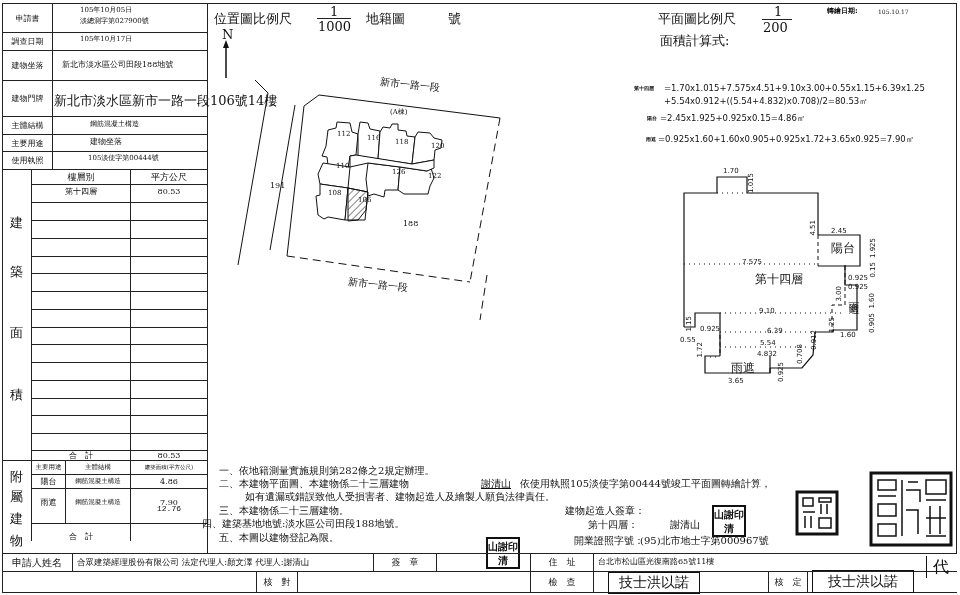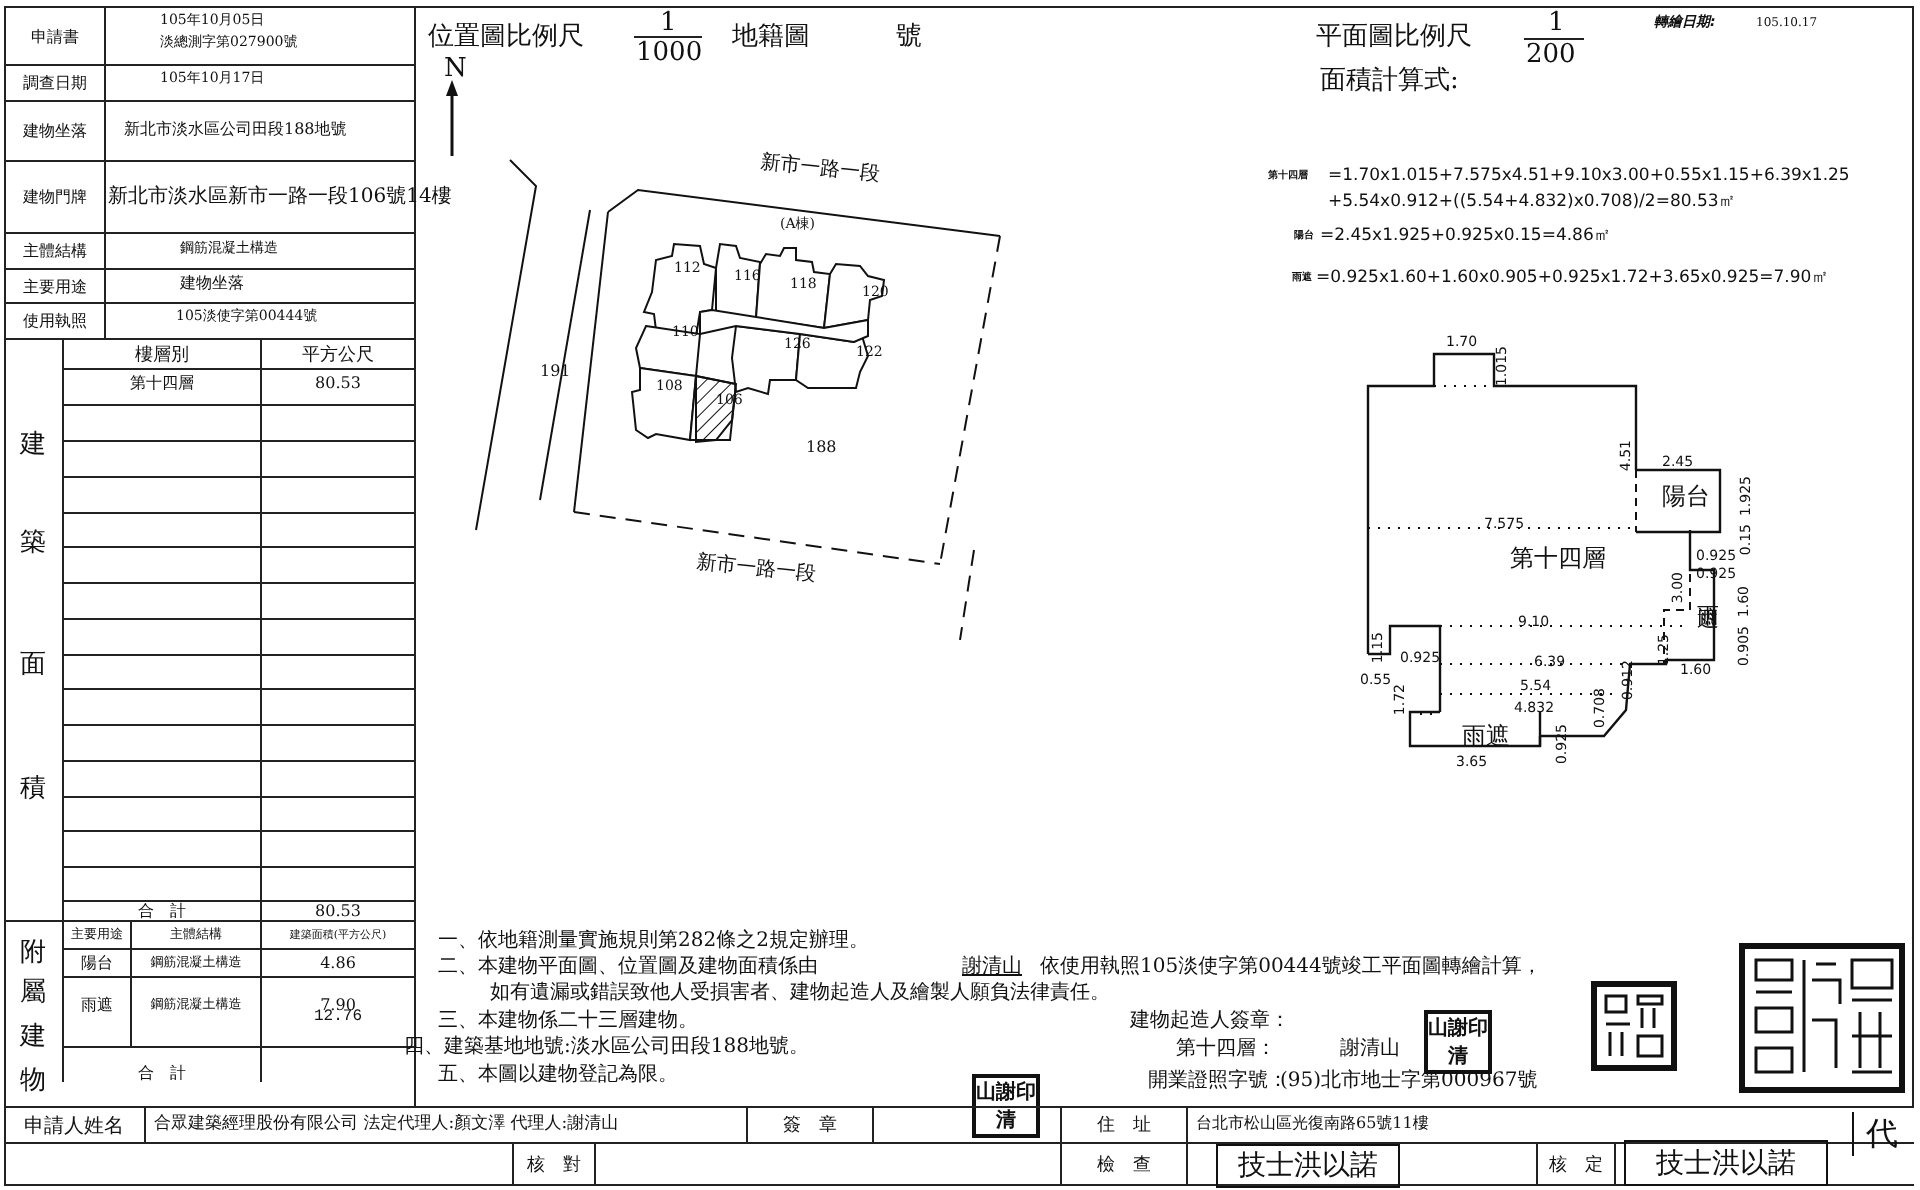--- a/index.html
+++ b/index.html
@@ -40,21 +40,21 @@
   <div class="t xs" style="left:80px;top:7px;">105年10月05日</div>
   <div class="t xs" style="left:80px;top:18px;">淡總測字第027900號</div>
 
   <div class="cell" style="left:3px;top:33px;width:49px;height:17px;">調查日期</div>
   <div class="t xs" style="left:80px;top:36px;">105年10月17日</div>
 
   <div class="cell" style="left:3px;top:51px;width:49px;height:29px;">建物坐落</div>
   <div class="t sm" style="left:62px;top:61px;">新北市淡水區公司田段188地號</div>
 
   <div class="cell" style="left:3px;top:81px;width:49px;height:35px;">建物門牌</div>
-  <div class="t sm" style="left:54px;top:94px;font-size:10px;">新北市淡水區新市一路一段106號14樓</div>
+  <div class="t sm" style="left:54px;top:94px;font-size:13px;">新北市淡水區新市一路一段106號14樓</div>
 
   <div class="cell" style="left:3px;top:117px;width:49px;height:17px;">主體結構</div>
   <div class="t xs" style="left:90px;top:121px;">鋼筋混凝土構造</div>
 
   <div class="cell" style="left:3px;top:135px;width:49px;height:16px;">主要用途</div>
   <div class="t sm" style="left:90px;top:138px;">建物坐落</div>
 
   <div class="cell" style="left:3px;top:152px;width:49px;height:17px;">使用執照</div>
   <div class="t xs" style="left:88px;top:155px;">105淡使字第00444號</div>
 
@@ -182,21 +182,21 @@
   <div class="t xs" style="left:328px;top:190px;">108</div>
   <div class="t xs" style="left:358px;top:197px;">106</div>
 </div>
 
 <div>
   <div class="t lg" style="left:658px;top:12px;">平面圖比例尺</div>
   <div class="t lg" style="left:774px;top:5px;">1</div>
   <div class="ln" style="left:762px;top:19px;width:30px;height:1px;"></div>
   <div class="t lg" style="left:763px;top:21px;">200</div>
   <div class="t lg" style="left:660px;top:34px;">面積計算式:</div>
-  <div class="t xs sans" style="left:827px;top:8px;font-weight:bold;font-style:italic;">轉繪日期:</div>
+  <div class="t xs sans" style="left:827px;top:8px;font-weight:bold;">轉繪日期:</div>
   <div class="t xs" style="left:878px;top:9px;font-size:6px;">105.10.17</div>
   <div class="ln" style="left:956px;top:3px;width:1px;height:550px;"></div>
 
   <div class="t sans" style="left:634px;top:86px;font-size:5px;font-weight:bold;">第十四層</div>
   <div class="t sans" style="left:664px;top:84px;font-size:8.5px;">=1.70x1.015+7.575x4.51+9.10x3.00+0.55x1.15+6.39x1.25</div>
   <div class="t sans" style="left:664px;top:97px;font-size:8.5px;">+5.54x0.912+((5.54+4.832)x0.708)/2=80.53㎡</div>
   <div class="t sans" style="left:647px;top:116px;font-size:5px;font-weight:bold;">陽台</div>
   <div class="t sans" style="left:660px;top:114px;font-size:8.5px;">=2.45x1.925+0.925x0.15=4.86㎡</div>
   <div class="t sans" style="left:646px;top:137px;font-size:5px;font-weight:bold;">雨遮</div>
   <div class="t sans" style="left:658px;top:135px;font-size:8.5px;">=0.925x1.60+1.60x0.905+0.925x1.72+3.65x0.925=7.90㎡</div>
@@ -255,21 +255,21 @@
   <div class="t xs sans" style="left:811px;top:330px;writing-mode:vertical-rl;transform:rotate(180deg);">0.912</div>
   <div class="t xs sans" style="left:760px;top:340px;">5.54</div>
   <div class="t xs sans" style="left:797px;top:344px;writing-mode:vertical-rl;transform:rotate(180deg);">0.708</div>
   <div class="t xs sans" style="left:757px;top:351px;">4.832</div>
   <div class="t xs sans" style="left:778px;top:362px;writing-mode:vertical-rl;transform:rotate(180deg);">0.925</div>
   <div class="t xs sans" style="left:728px;top:378px;">3.65</div>
 </div>
 
 <div>
   <div class="t md" style="left:219px;top:466px;">一、依地籍測量實施規則第282條之2規定辦理。</div>
-  <div class="t md" style="left:219px;top:479px;">二、本建物平面圖、位置圖及建物面積係由</div>
+  <div class="t md" style="left:219px;top:479px;">二、本建物平面圖、本建物係二十三層建物</div>
   <div class="t md" style="left:475px;top:479px;text-decoration:underline;padding:0 6px;">謝清山</div>
   <div class="t md" style="left:520px;top:479px;">依使用執照105淡使字第00444號竣工平面圖轉繪計算，</div>
   <div class="t md" style="left:245px;top:492px;">如有遺漏或錯誤致他人受損害者、建物起造人及繪製人願負法律責任。</div>
   <div class="t md" style="left:219px;top:506px;">三、本建物係二十三層建物。</div>
   <div class="t md" style="left:202px;top:519px;">四、建築基地地號:淡水區公司田段188地號。</div>
   <div class="t md" style="left:219px;top:533px;">五、本圖以建物登記為限。</div>
 
   <div class="t md" style="left:565px;top:506px;">建物起造人簽章：</div>
   <div class="t md" style="left:588px;top:520px;">第十四層：</div>
   <div class="t md" style="left:670px;top:520px;">謝清山</div>

